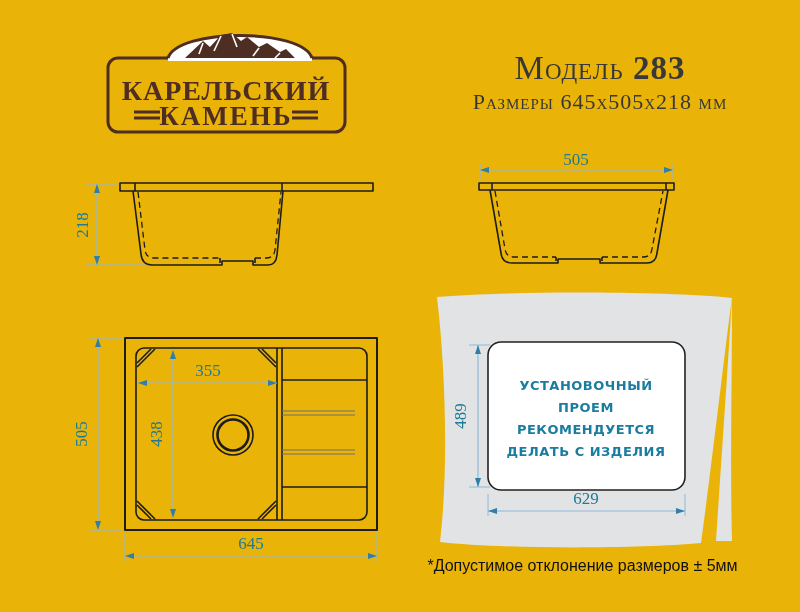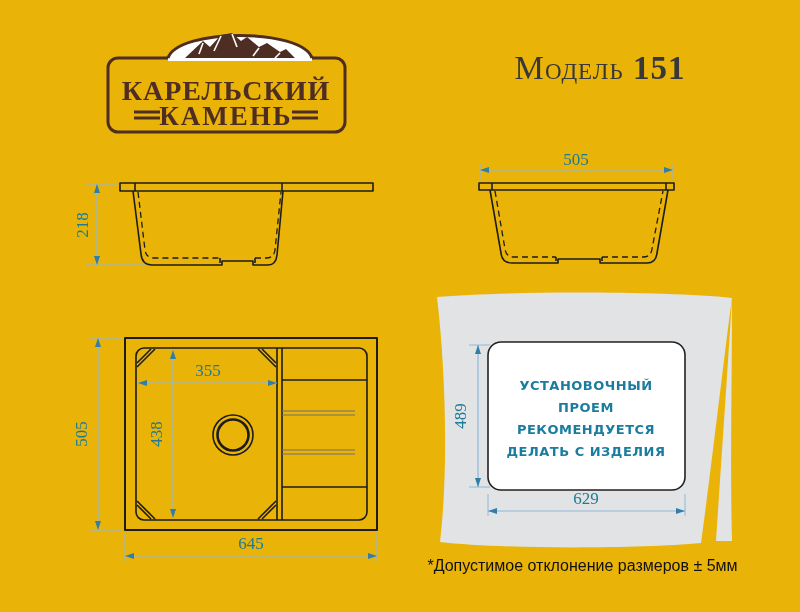--- a/index.html
+++ b/index.html
@@ -80,22 +80,23 @@
       <line x1="44" y1="92" x2="70" y2="92"></line>
       <line x1="44" y1="98" x2="70" y2="98"></line>
       <line x1="202" y1="92" x2="228" y2="92"></line>
       <line x1="202" y1="98" x2="228" y2="98"></line>
     </g>
   </svg>
 
   <div class="title-block">
     <div class="model-line">
       <span>Модель</span>
-      <span class="model-num">151</span>
+      <span class="model-num">283</span>
     </div>
+    <div class="size-line">Размеры 645х505х218 мм</div>
   </div>
 
   <svg style="left:70px;top:155px" width="330" height="130" viewBox="0 0 330 130">
     <g>
       <line class="ext" x1="16" y1="29" x2="48" y2="29"></line>
       <line class="ext" x1="16" y1="110" x2="76" y2="110"></line>
       <line class="dim" x1="27" y1="29" x2="27" y2="110" marker-start="url(#arr-s)" marker-end="url(#arr-e)"></line>
       <text class="dimtxt" transform="translate(18,70) rotate(-90)" text-anchor="middle">218</text>
     </g>
     <g class="ink">

